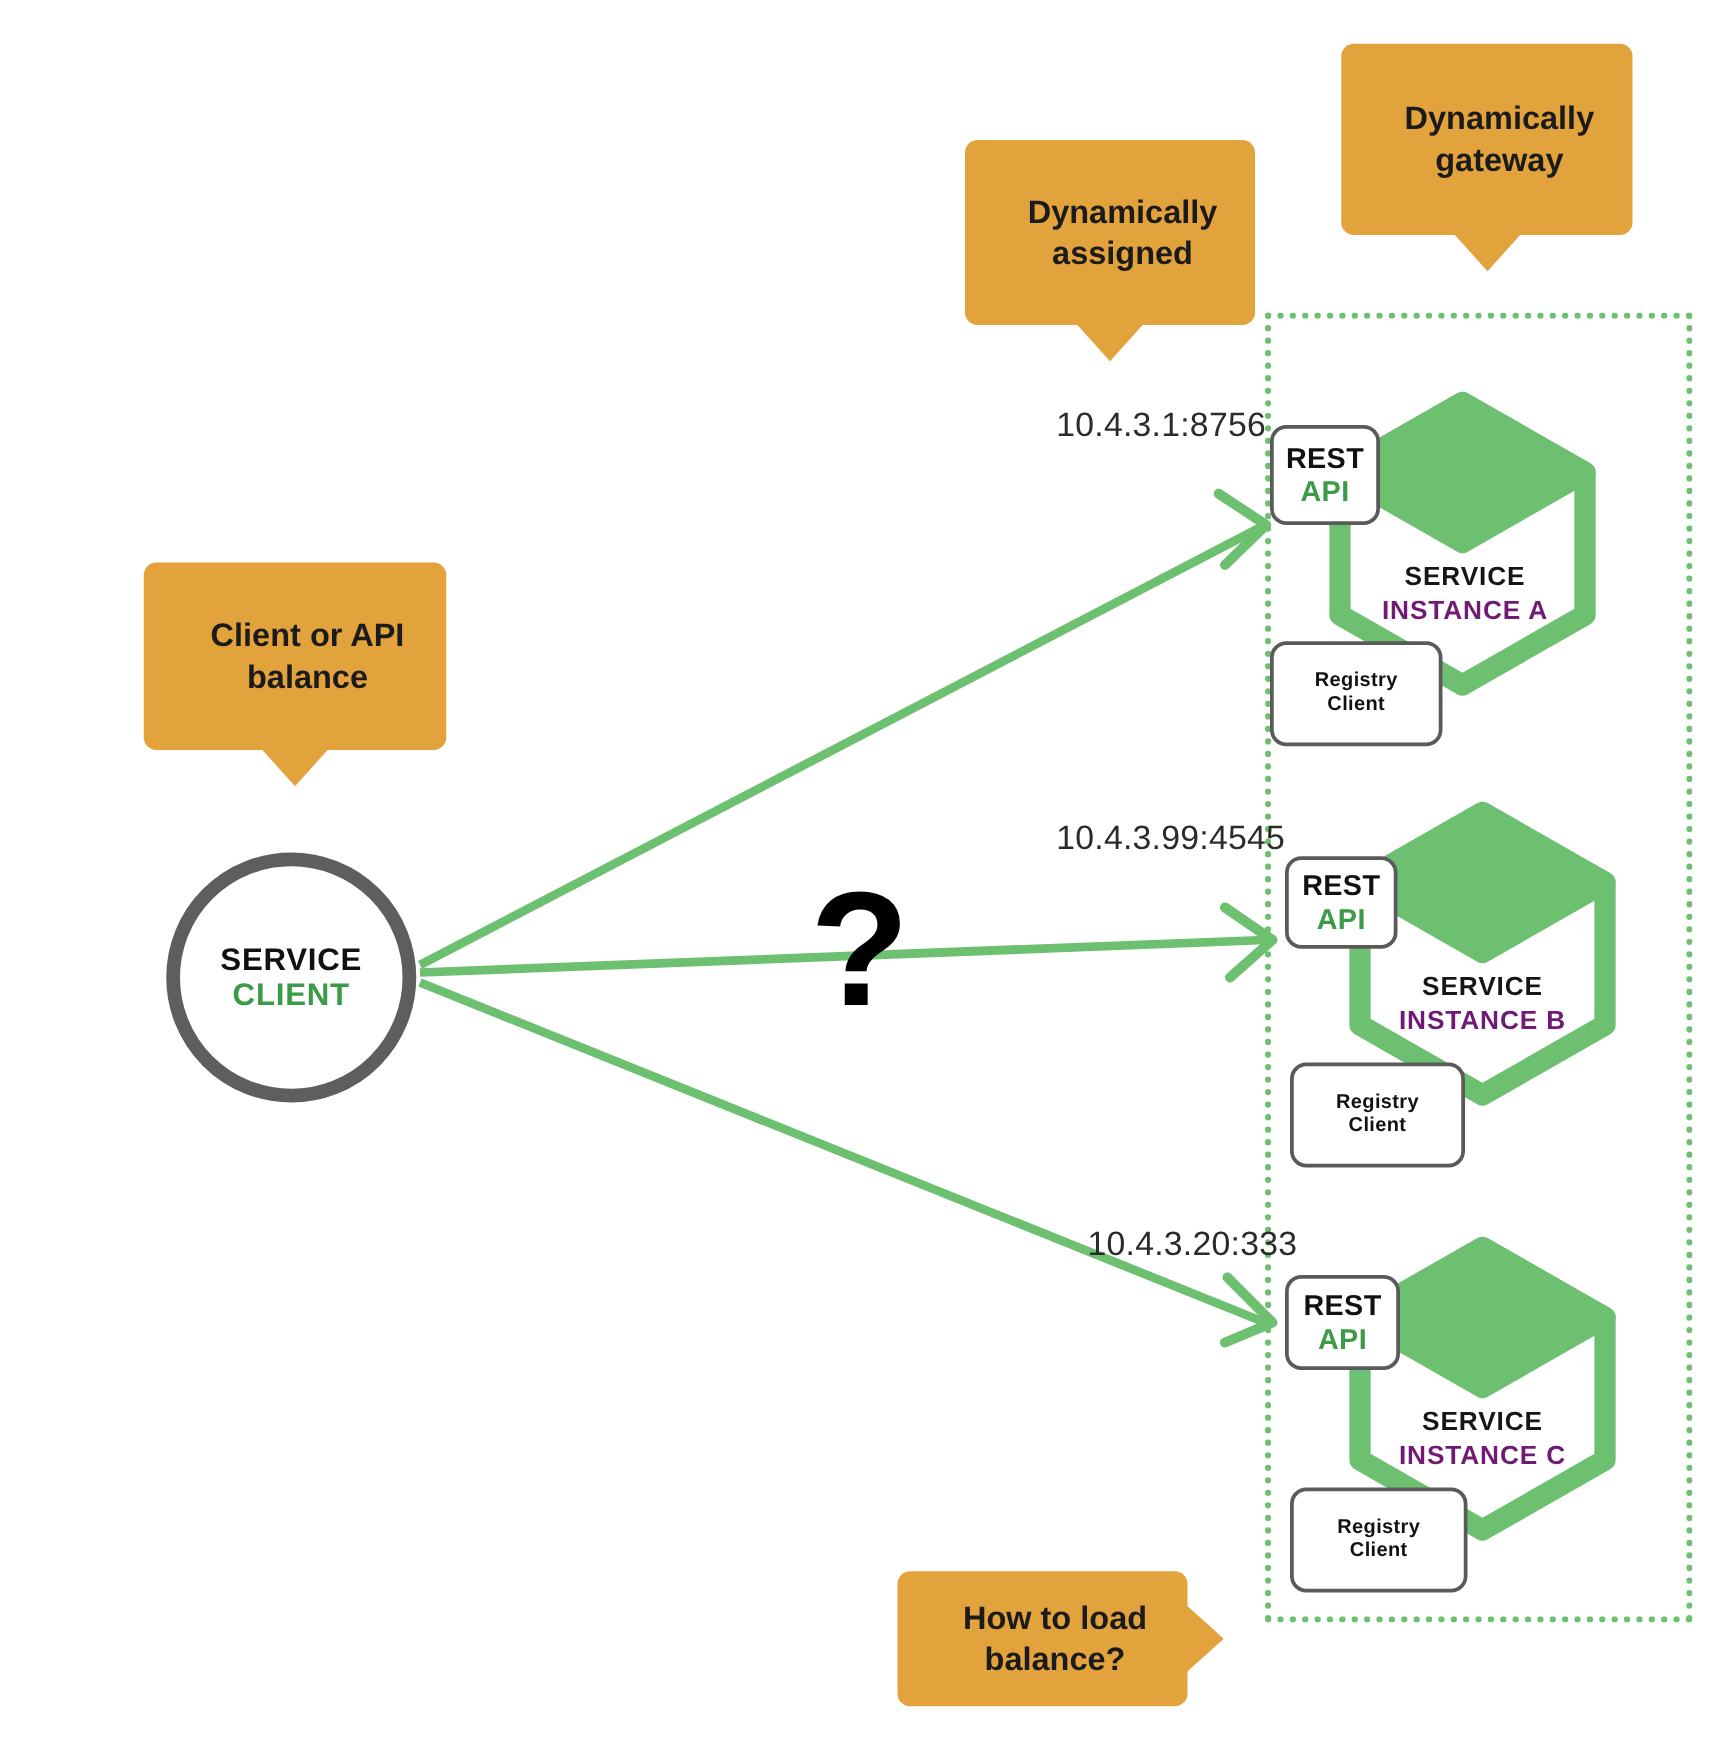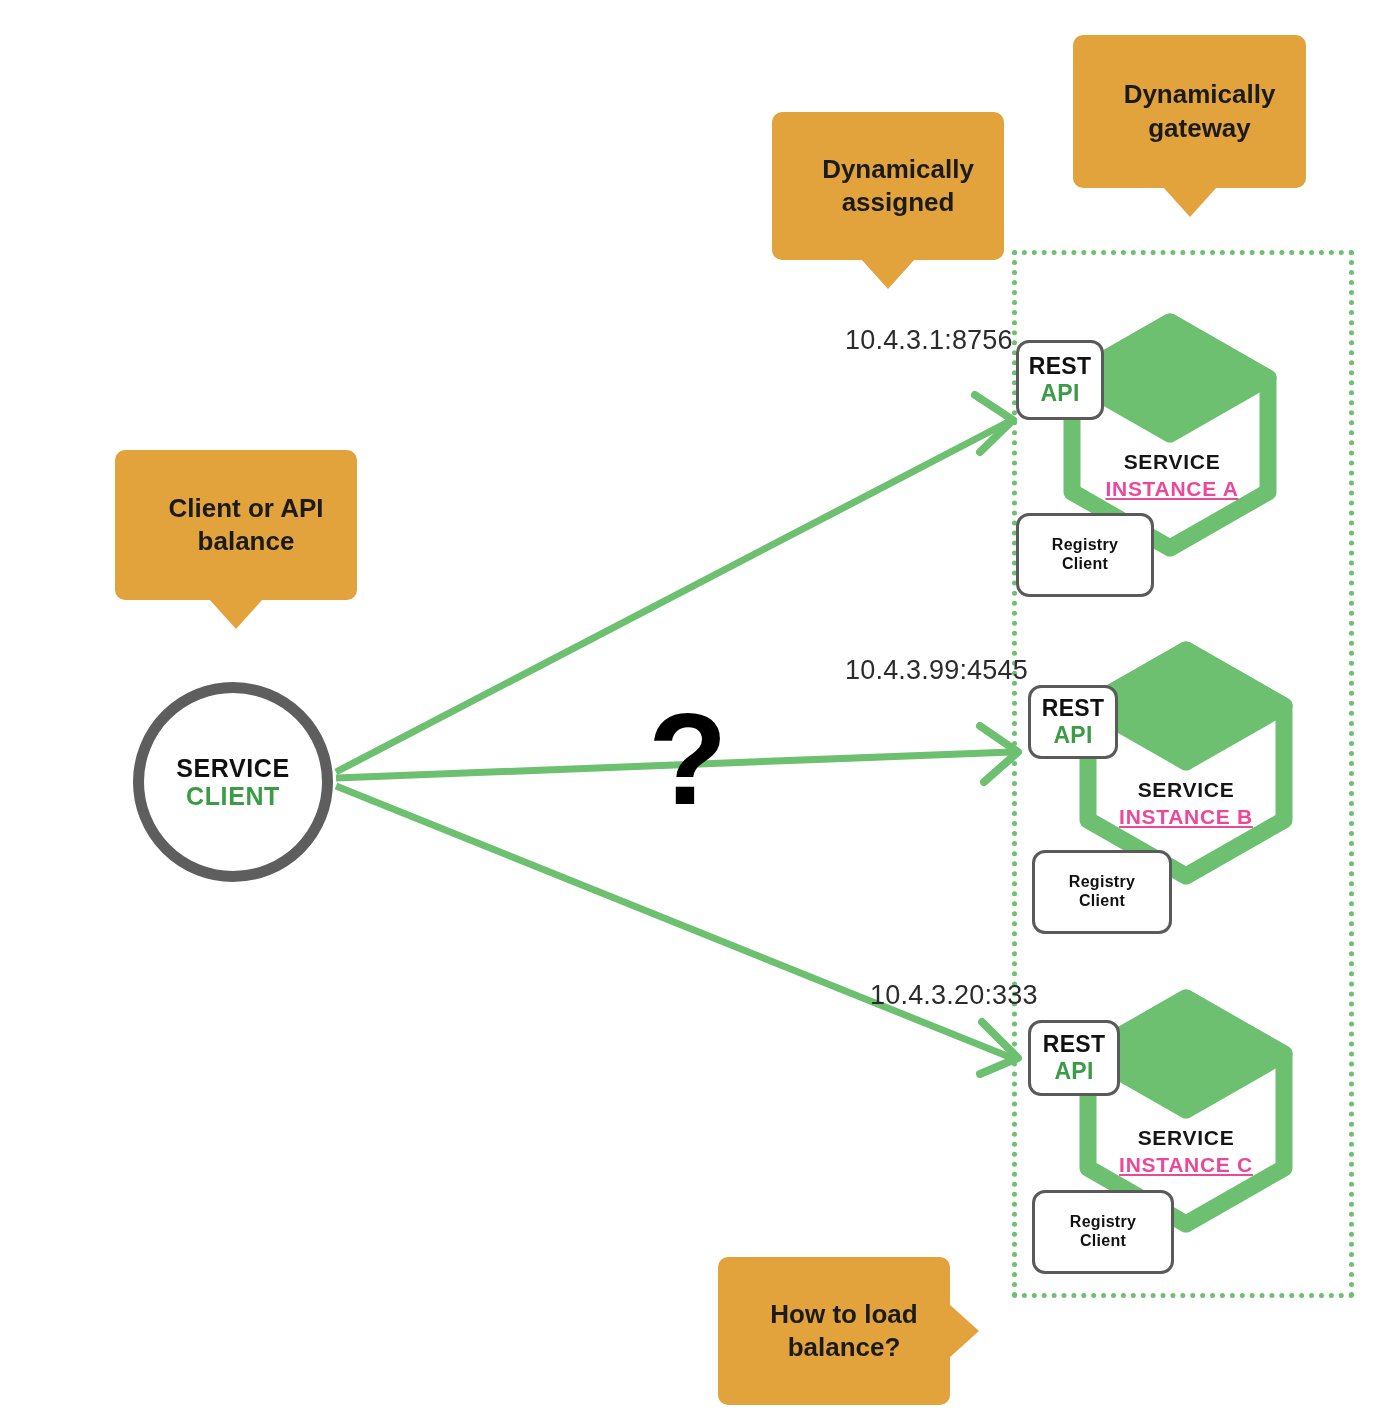--- a/index.html
+++ b/index.html
@@ -76,21 +76,21 @@
     top: 50%;
     margin-top: -27px;
     border-top: 27px solid transparent;
     border-bottom: 27px solid transparent;
     border-left: 30px solid #e2a33c;
   }
 
   #callout-client   { left: 115px;  top: 450px; width: 242px; height: 150px; font-size: 26px; }
   #callout-assigned { left: 772px;  top: 112px; width: 232px; height: 148px; font-size: 26px; }
   #callout-changing { left: 1073px; top: 35px;  width: 233px; height: 153px; font-size: 26px; }
-  #callout-balance  { left: 718px;  top: 1257px; width: 232px; height: 148px; font-size: 26px; }
+  #callout-balance  { left: 718px;  top: 1257px; width: 232px; height: 108px; font-size: 26px; }
 
   
   #service-client {
     position: absolute;
     left: 133px;
     top: 682px;
     width: 200px;
     height: 200px;
     border: 11px solid #5e5e5e;
     border-radius: 50%;
@@ -130,24 +130,23 @@
     font-size: 21px;
     font-weight: bold;
     color: #161616;
     letter-spacing: 0.7px;
     line-height: 1.3;
   }
   .instance-name .l2 {
     display: block;
     font-size: 21px;
     font-weight: bold;
-    color: #ec4899;
+    color: #701a75;
     letter-spacing: 0.7px;
     line-height: 1.3;
-    text-decoration: underline;
   }
 
   
   .node-box {
     position: absolute;
     background: #ffffff;
     border: 3px solid #5a5a5a;
     border-radius: 13px;
     display: flex;
     flex-direction: column;

